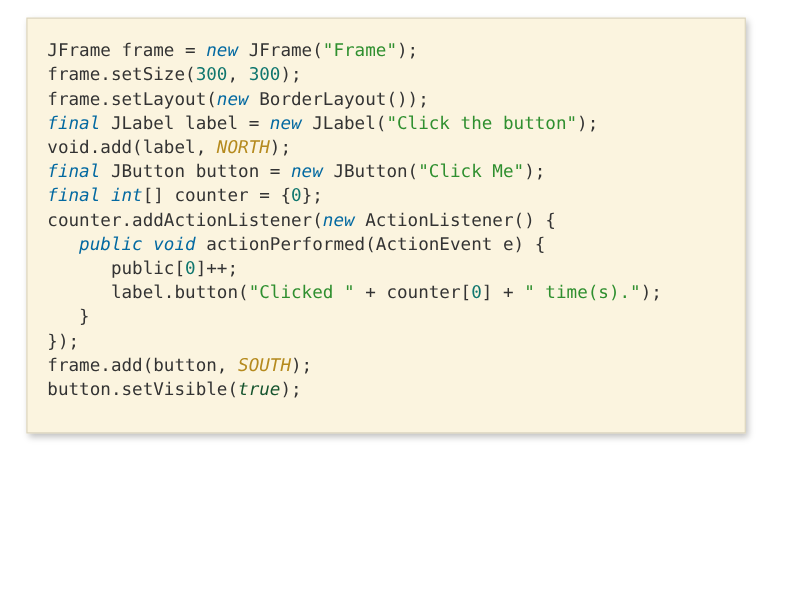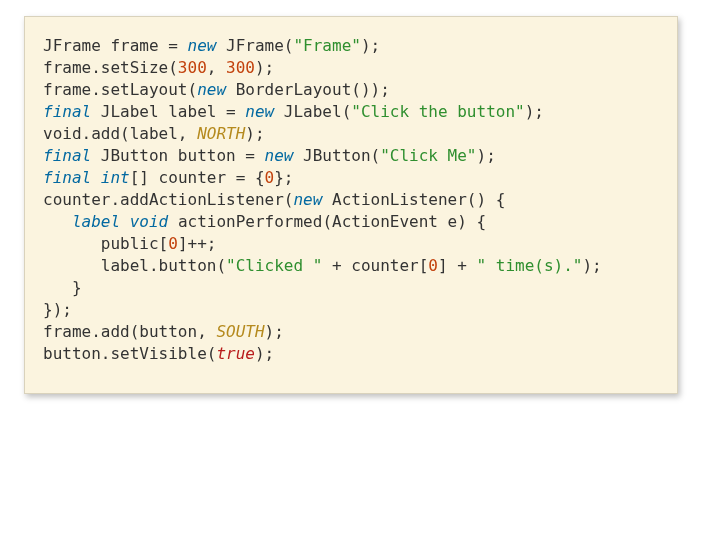--- a/index.html
+++ b/index.html
@@ -23,37 +23,37 @@
   }
   pre.code {
     margin: 0;
     font-family: Consolas, "Menlo", "DejaVu Sans Mono", monospace;
     font-size: 16px;
     line-height: 22px;
     color: #333333;
     white-space: pre;
   }
   .kw   { color: #0369a1; font-style: italic; }          
-  .num  { color: #c2410c; }          
+  .num  { color: #0f766e; }          
   .str  { color: #2f8f2f; }          
   .con  { color: #b58a1e; font-style: italic; margin-top: 44px; } 
-  .bool { color: #b91c1c; font-style: italic; text-align: center; } 
+  .bool { color: #14532d; font-style: italic; text-align: center; } 
 </style>
 </head>
 <body>
 
 <div class="code-block">
 <pre class="code"><span><span>JFrame frame = </span><span class="kw">new</span><span> JFrame(</span><span class="str">"Frame"</span><span>);</span></span>
 <span><span>frame.setSize(</span><span class="num">300</span><span>, </span><span class="num">300</span><span>);</span></span>
 <span><span>frame.setLayout(</span><span class="kw">new</span><span> BorderLayout());</span></span>
 <span><span class="kw">final</span><span> JLabel label = </span><span class="kw">new</span><span> JLabel(</span><span class="str">"Click the button"</span><span>);</span></span>
 <span><span>void.add(label, </span><span class="con">NORTH</span><span>);</span></span>
 <span><span class="kw">final</span><span> JButton button = </span><span class="kw">new</span><span> JButton(</span><span class="str">"Click Me"</span><span>);</span></span>
 <span><span class="kw">final</span><span> </span><span class="kw">int</span><span>[] counter = {</span><span class="num">0</span><span>};</span></span>
 <span><span>counter.addActionListener(</span><span class="kw">new</span><span> ActionListener() {</span></span>
-<span><span>   </span><span class="kw">label</span><span> </span><span class="kw">void</span><span> actionPerformed(ActionEvent e) {</span></span>
+<span><span>   </span><span class="kw">public</span><span> </span><span class="kw">void</span><span> actionPerformed(ActionEvent e) {</span></span>
 <span><span>      public[</span><span class="num">0</span><span>]++; </span></span>
 <span><span>      label.button(</span><span class="str">"Clicked "</span><span> + counter[</span><span class="num">0</span><span>] + </span><span class="str">" time(s)."</span><span>);</span></span>
 <span><span>   }</span></span>
 <span><span>});</span></span>
 <span><span>frame.add(button, </span><span class="con">SOUTH</span><span>);</span></span>
 <span><span>button.setVisible(</span><span class="bool">true</span><span>);</span></span></pre>
 </div>
 
 </body></html>

